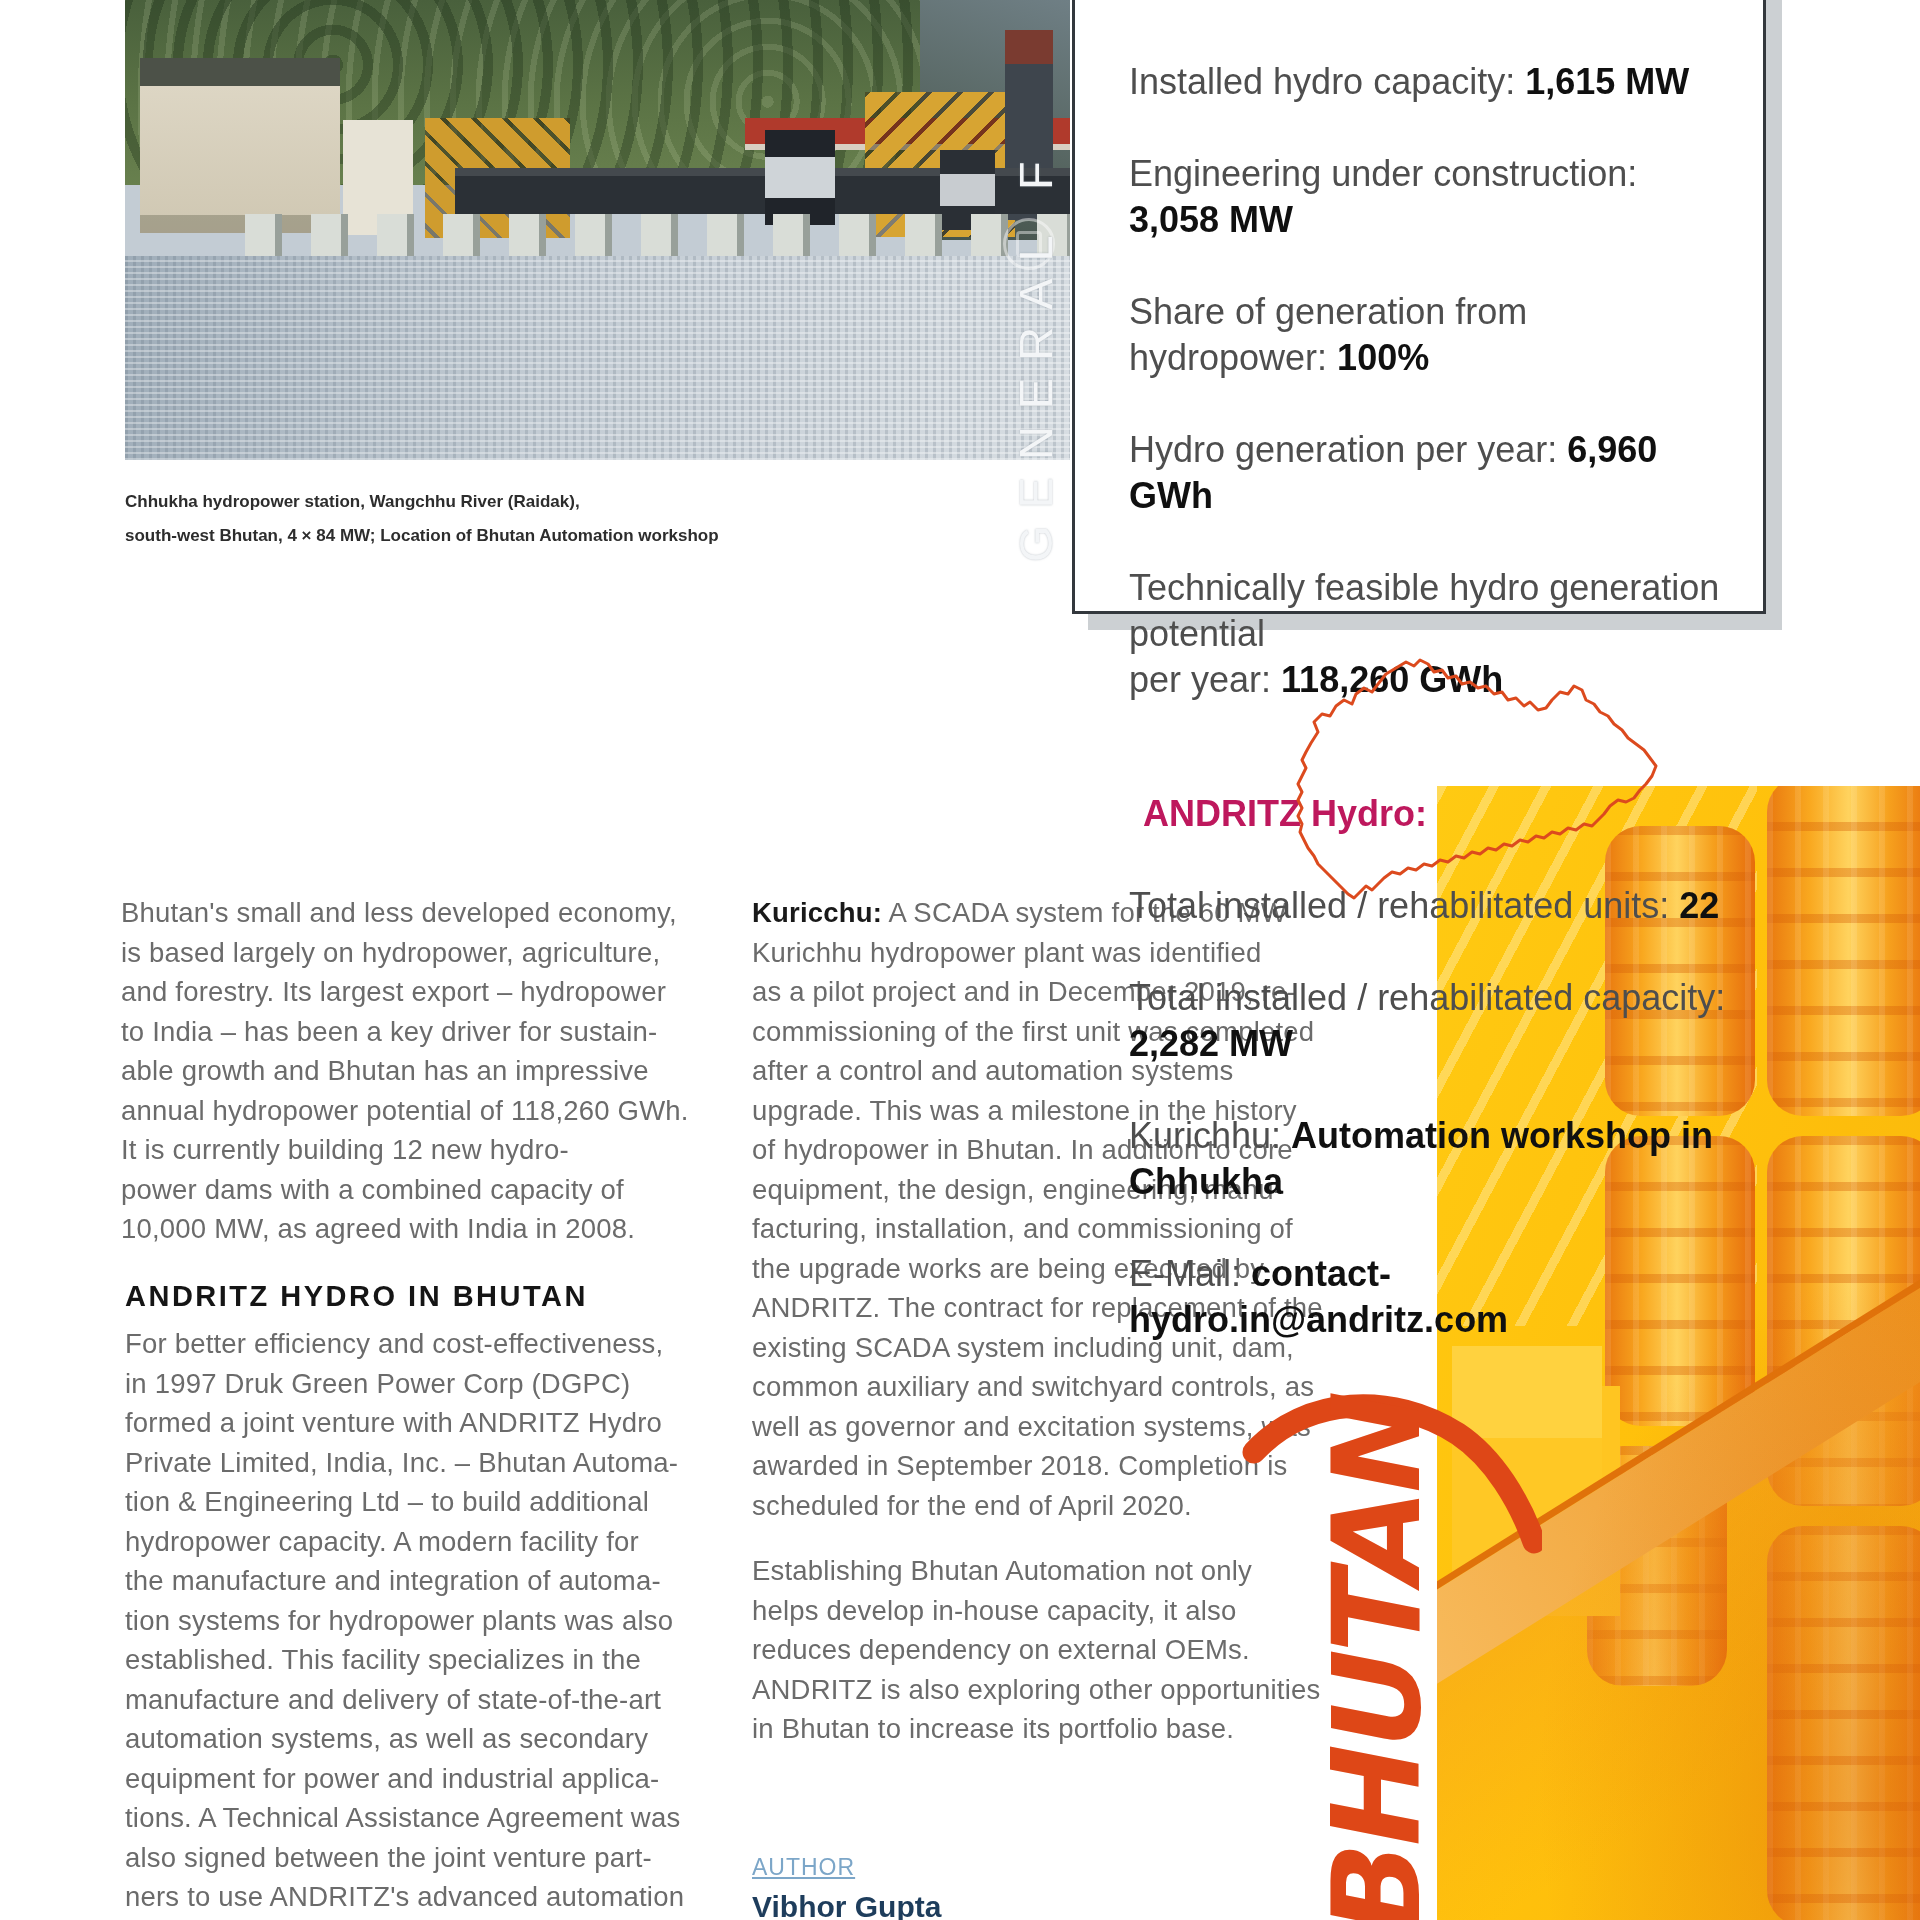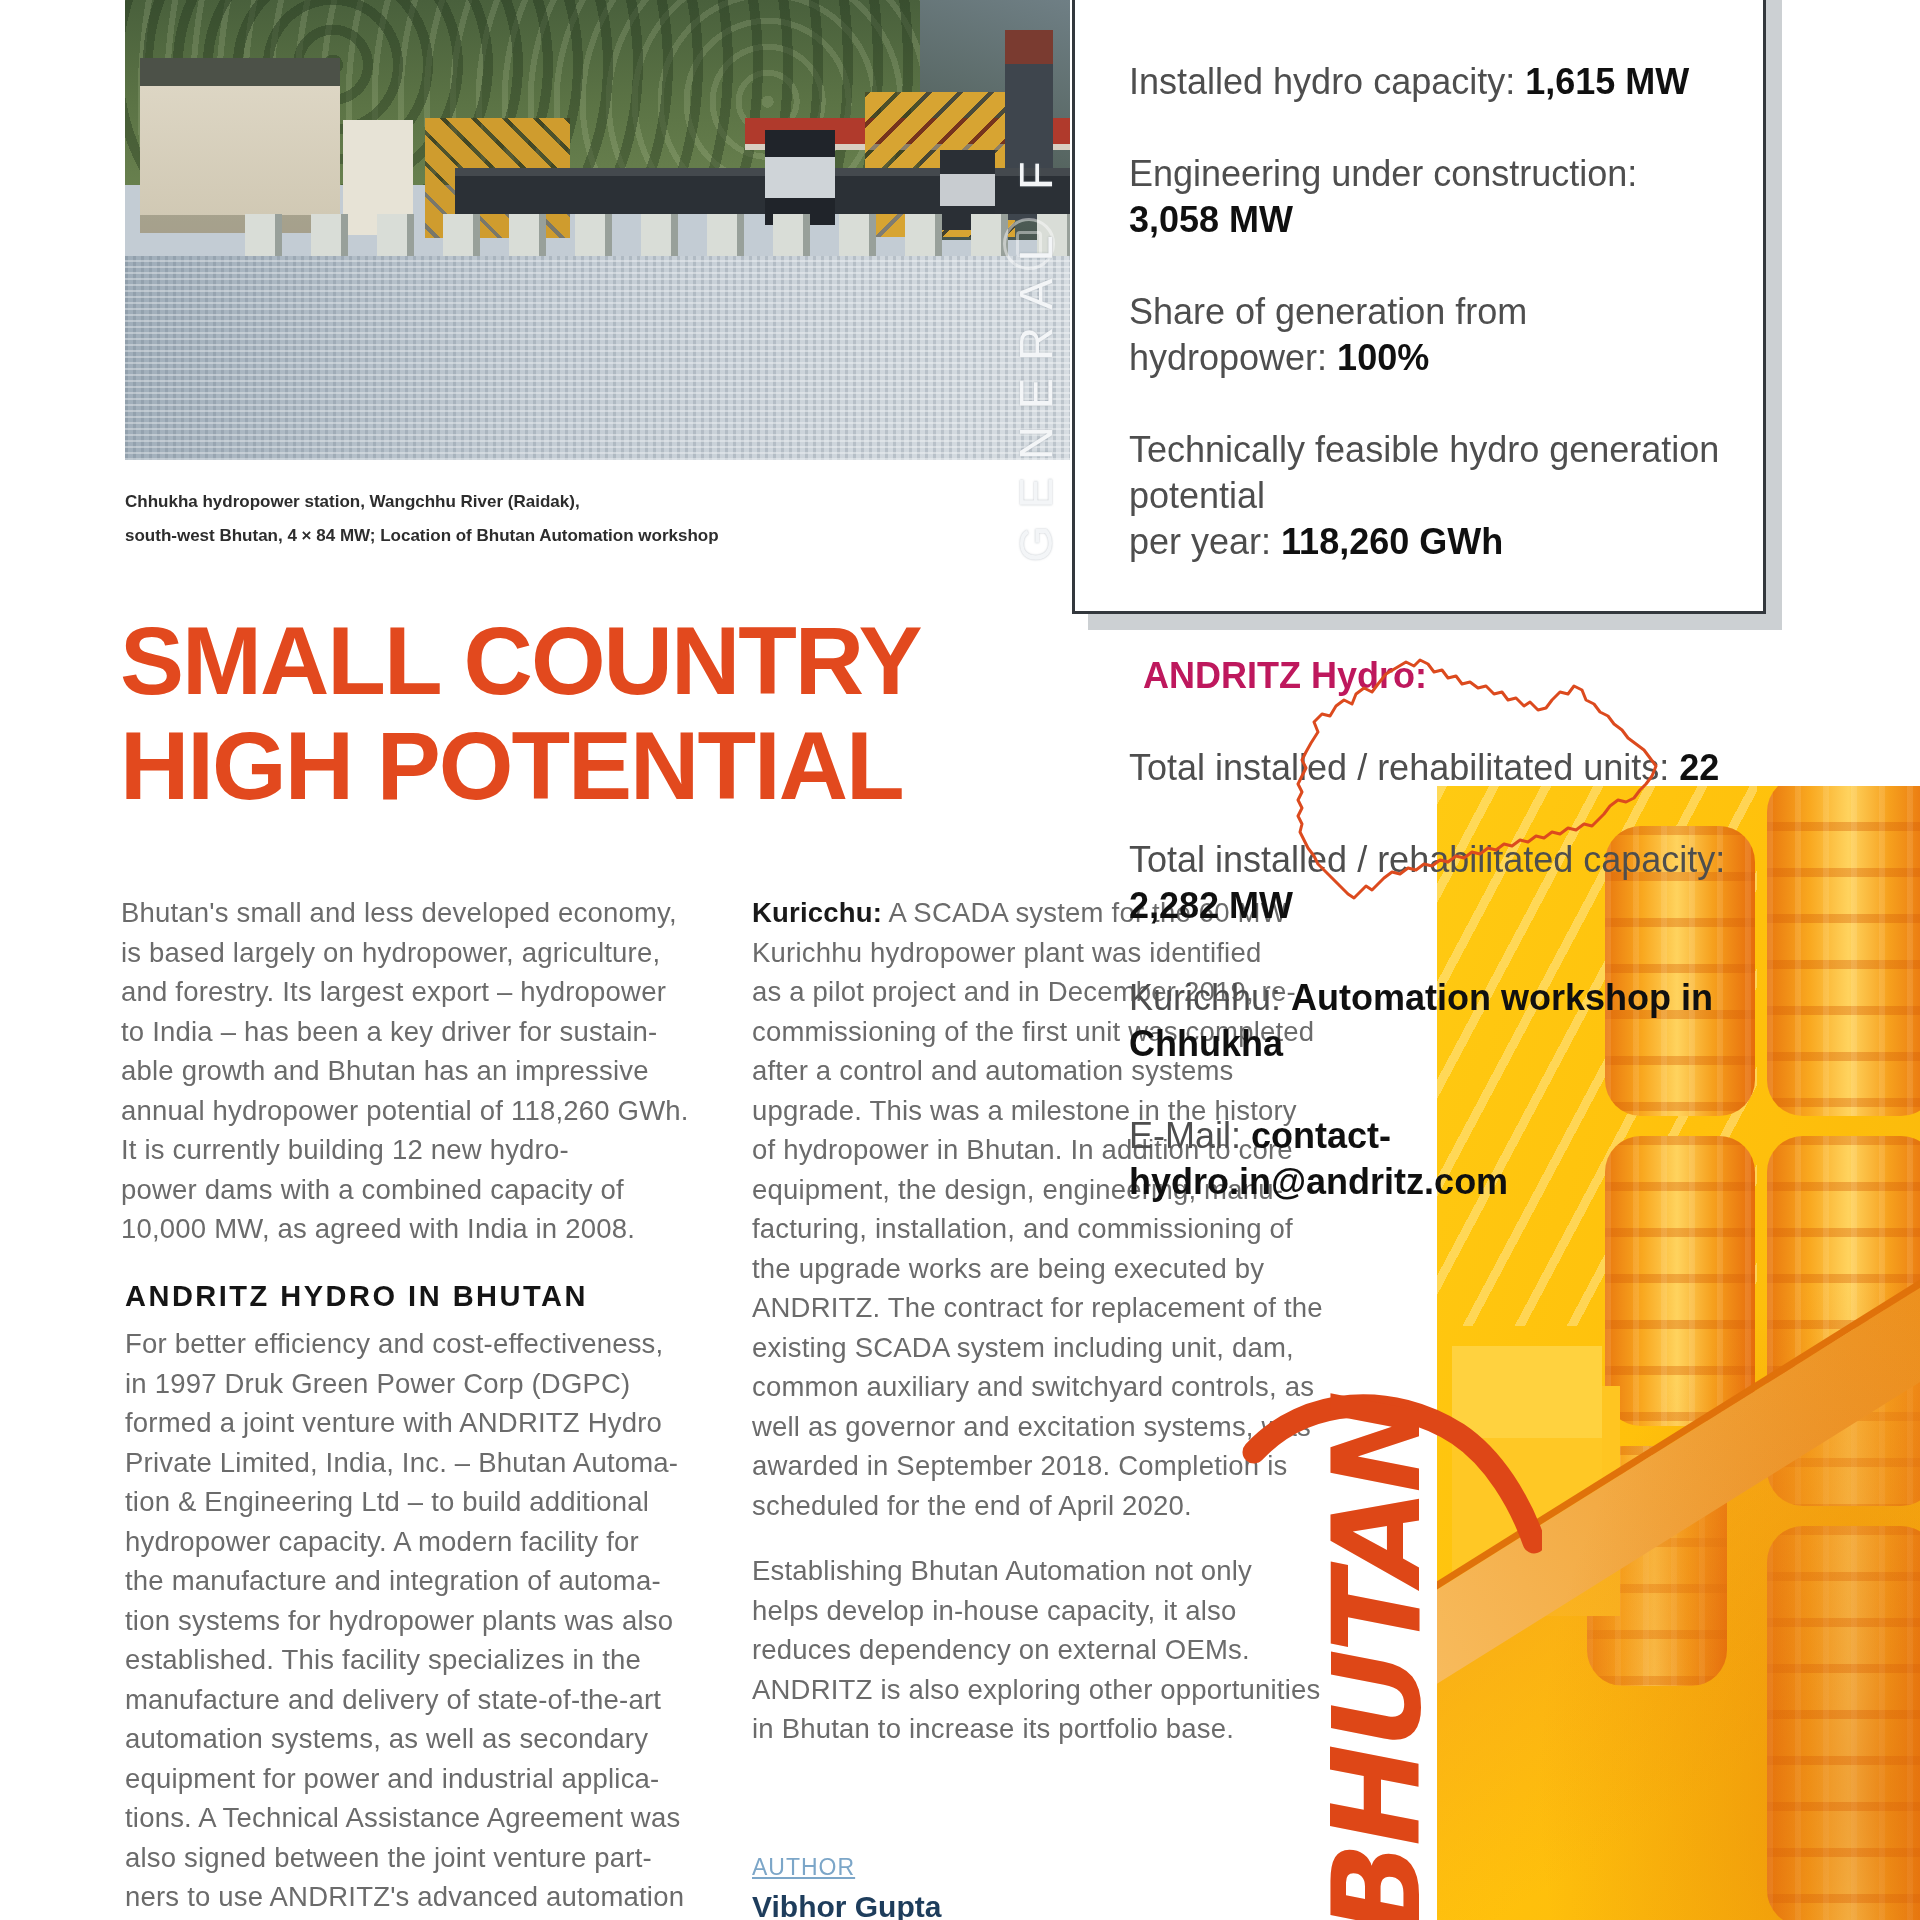--- a/index.html
+++ b/index.html
@@ -137,37 +137,34 @@
     <div class="ph-watermark"></div>
   </div>
 
   <div class="v-label">GENERAL F</div>
 
   <div class="facts">
     <div class="facts-inner">
       <div class="facts-row"><span>Installed hydro capacity: </span><b>1,615 MW</b></div>
       <div class="facts-row"><span>Engineering under construction: </span><b>3,058 MW</b></div>
       <div class="facts-row"><span>Share of generation from hydropower: </span><b>100%</b></div>
+      <div class="facts-row"><span>Hydro generation per year: </span><b>6,960 GWh</b></div>
       <div class="facts-row"><span>Technically feasible hydro generation potential
 per year: </span><b>118,260 GWh</b></div>
       <div class="facts-sub">ANDRITZ Hydro:</div>
       <div class="facts-row"><span>Total installed / rehabilitated units: </span><b>22</b></div>
       <div class="facts-row"><span>Total installed / rehabilitated capacity: </span><b>2,282 MW</b></div>
       <div class="facts-row"><span>Kurichhu: </span><b>Automation workshop in Chhukha</b></div>
       <div class="facts-row"><span>E-Mail: </span><b>contact-hydro.in@andritz.com</b></div>
     </div>
   </div>
 
   <div class="caption">Chhukha hydropower station, Wangchhu River (Raidak),
 south-west Bhutan, 4 × 84 MW; Location of Bhutan Automation workshop</div>
 
-  <div class="title">
-    <div>SMALL COUNTRY</div>
-    <div>HIGH POTENTIAL</div>
-  </div>
 
   <div class="panel">
     <div class="streaks"></div>
     <div class="wheel" style="left:330px;top:-10px;width:170px;height:340px;"></div>
     <div class="wheel" style="left:330px;top:350px;width:170px;height:370px;"></div>
     <div class="wheel" style="left:330px;top:740px;width:170px;height:400px;"></div>
     <div class="wheel" style="left:168px;top:40px;width:150px;height:290px;"></div>
     <div class="wheel" style="left:168px;top:350px;width:150px;height:290px;"></div>
     <div class="wheel" style="left:150px;top:660px;width:140px;height:240px;"></div>
     <div class="blocks"></div>

